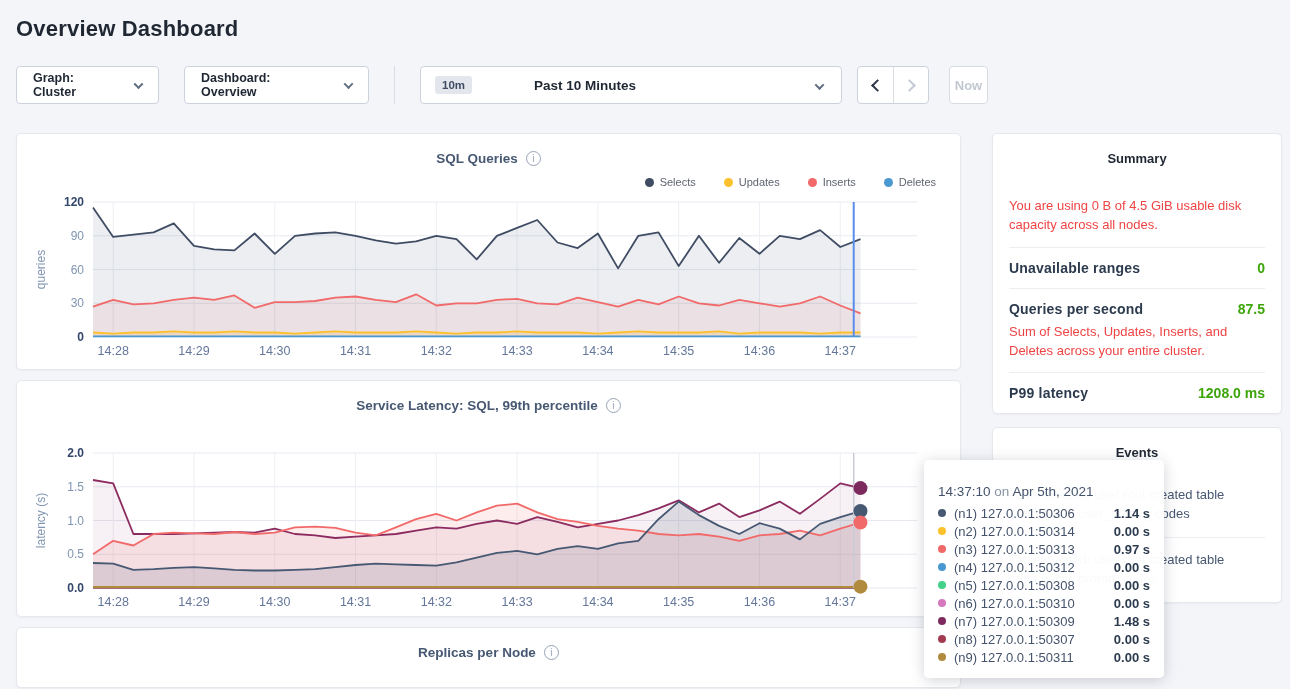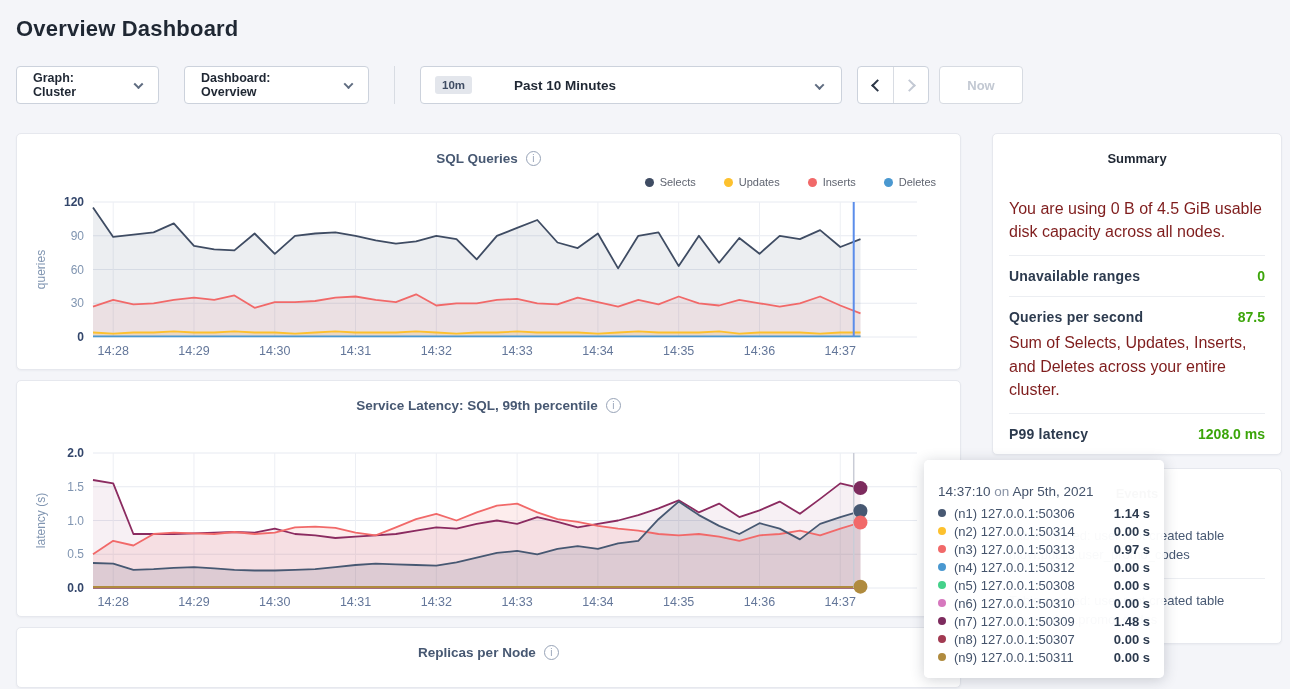--- a/index.html
+++ b/index.html
@@ -22,29 +22,29 @@
   }
   .dd { padding:0 16px; gap:18px; }
   .dd1 { width:143px; }
   .dd2 { width:185px; margin-left:25px; }
   .chev { width:7px; height:7px; border-right:2px solid #5f6c80; border-bottom:2px solid #5f6c80;
           transform:rotate(45deg) translate(-1px,-1px); display:inline-block; }
   .vsep { width:1px; height:38px; background:#d8dce3; margin:0 25px; }
   .time-dd { width:422px; justify-content:flex-start; padding:0 14px; position:relative; }
   .time-badge { background:#e3e6ec; color:#3f4c63; font-size:11.5px; font-weight:700;
                 padding:3px 7px; border-radius:3px; margin-right:14px; }
-  .time-label { font-size:13.5px; font-weight:700; color:#1f2733; }
+  .time-label { font-size:13.5px; font-weight:700; color:#1f2733;margin-left:20px; }
   .time-dd .chev { position:absolute; right:18px; top:16px; }
   .arrow-group { display:flex; margin-left:15px; background:#fff; border:1px solid #ccd2dc; border-radius:4px; height:38px; }
   .arrow-btn { width:35px; display:flex; align-items:center; justify-content:center; cursor:pointer; }
   .arrow-btn + .arrow-btn { border-left:1px solid #d8dce3; }
   .arr { width:9px; height:9px; display:inline-block; }
   .arr-left  { border-left:2.5px solid #2c3646; border-bottom:2.5px solid #2c3646; transform:rotate(45deg); margin-left:4px; }
   .arr-right { border-left:2.5px solid #c3c9d4; border-bottom:2.5px solid #c3c9d4; transform:rotate(225deg); margin-right:4px; }
-  .now-btn { width:84px; margin-left:10px; color:#c2c8d2; font-size:13px; cursor:default; border-color:#d7dbe2; }
+  .now-btn { width:39px; margin-left:20px; color:#c2c8d2; font-size:13px; cursor:default; border-color:#d7dbe2; }
 
   
   .content { display:flex; gap:15px; margin-top:29px; align-items:flex-start; height:555px; }
   .col-main { width:945px; display:flex; flex-direction:column; gap:10px; }
   .col-side { width:307px; display:flex; flex-direction:column;margin-left:16px; }
   .card { background:#fff; border:1px solid #e6e8ee; border-radius:5px; box-shadow:0 1px 2px rgba(60,70,90,.05); }
 
   
   .chart-card { padding:14px; height:237px; overflow:hidden; }
   .chart-title-row { display:flex; align-items:center; justify-content:center; gap:8px; height:20px; }
@@ -62,21 +62,21 @@
 
   
   .summary-card { padding:0 16px; }
   .side-title { text-align:center; font-size:13px; font-weight:700; color:#1f2733; padding:17px 0 13px; }
   .sum-row { padding:12px 0; border-bottom:1px solid #eceef2; }
   .sum-row:last-child { border-bottom:none; }
   .sum-head { display:flex; align-items:baseline; gap:10px; }
   .sum-label { font-size:14px; font-weight:700; color:#2c3a4e; letter-spacing:.2px; }
   .sum-link { font-size:14px; font-weight:700; color:#2b66d9; text-decoration:none; cursor:pointer; }
   .sum-value { margin-left:auto; font-size:14px; font-weight:700; color:#3ca50a; }
-  .sum-desc { font-size:16px; color:#7f1d1d; line-height:1.45; margin-top:6px; }
+  .sum-desc { font-size:13px; color:#ef4444; line-height:1.45; margin-top:6px; }
 
   
   .events-card { margin-top:13px; padding:0 16px; flex:1; overflow:hidden; }
   .event-item { padding:12px 0 14px; font-size:13px; color:#475872; line-height:19px; }
   .event-item + .event-item { border-top:1px solid #eceef2; }
 
   
   .hover-tooltip {
     position:absolute; left:924px; top:460px; width:240px; z-index:20;
     background:rgba(255,255,255,.97); border-radius:5px; padding:24px 14px 12px;

